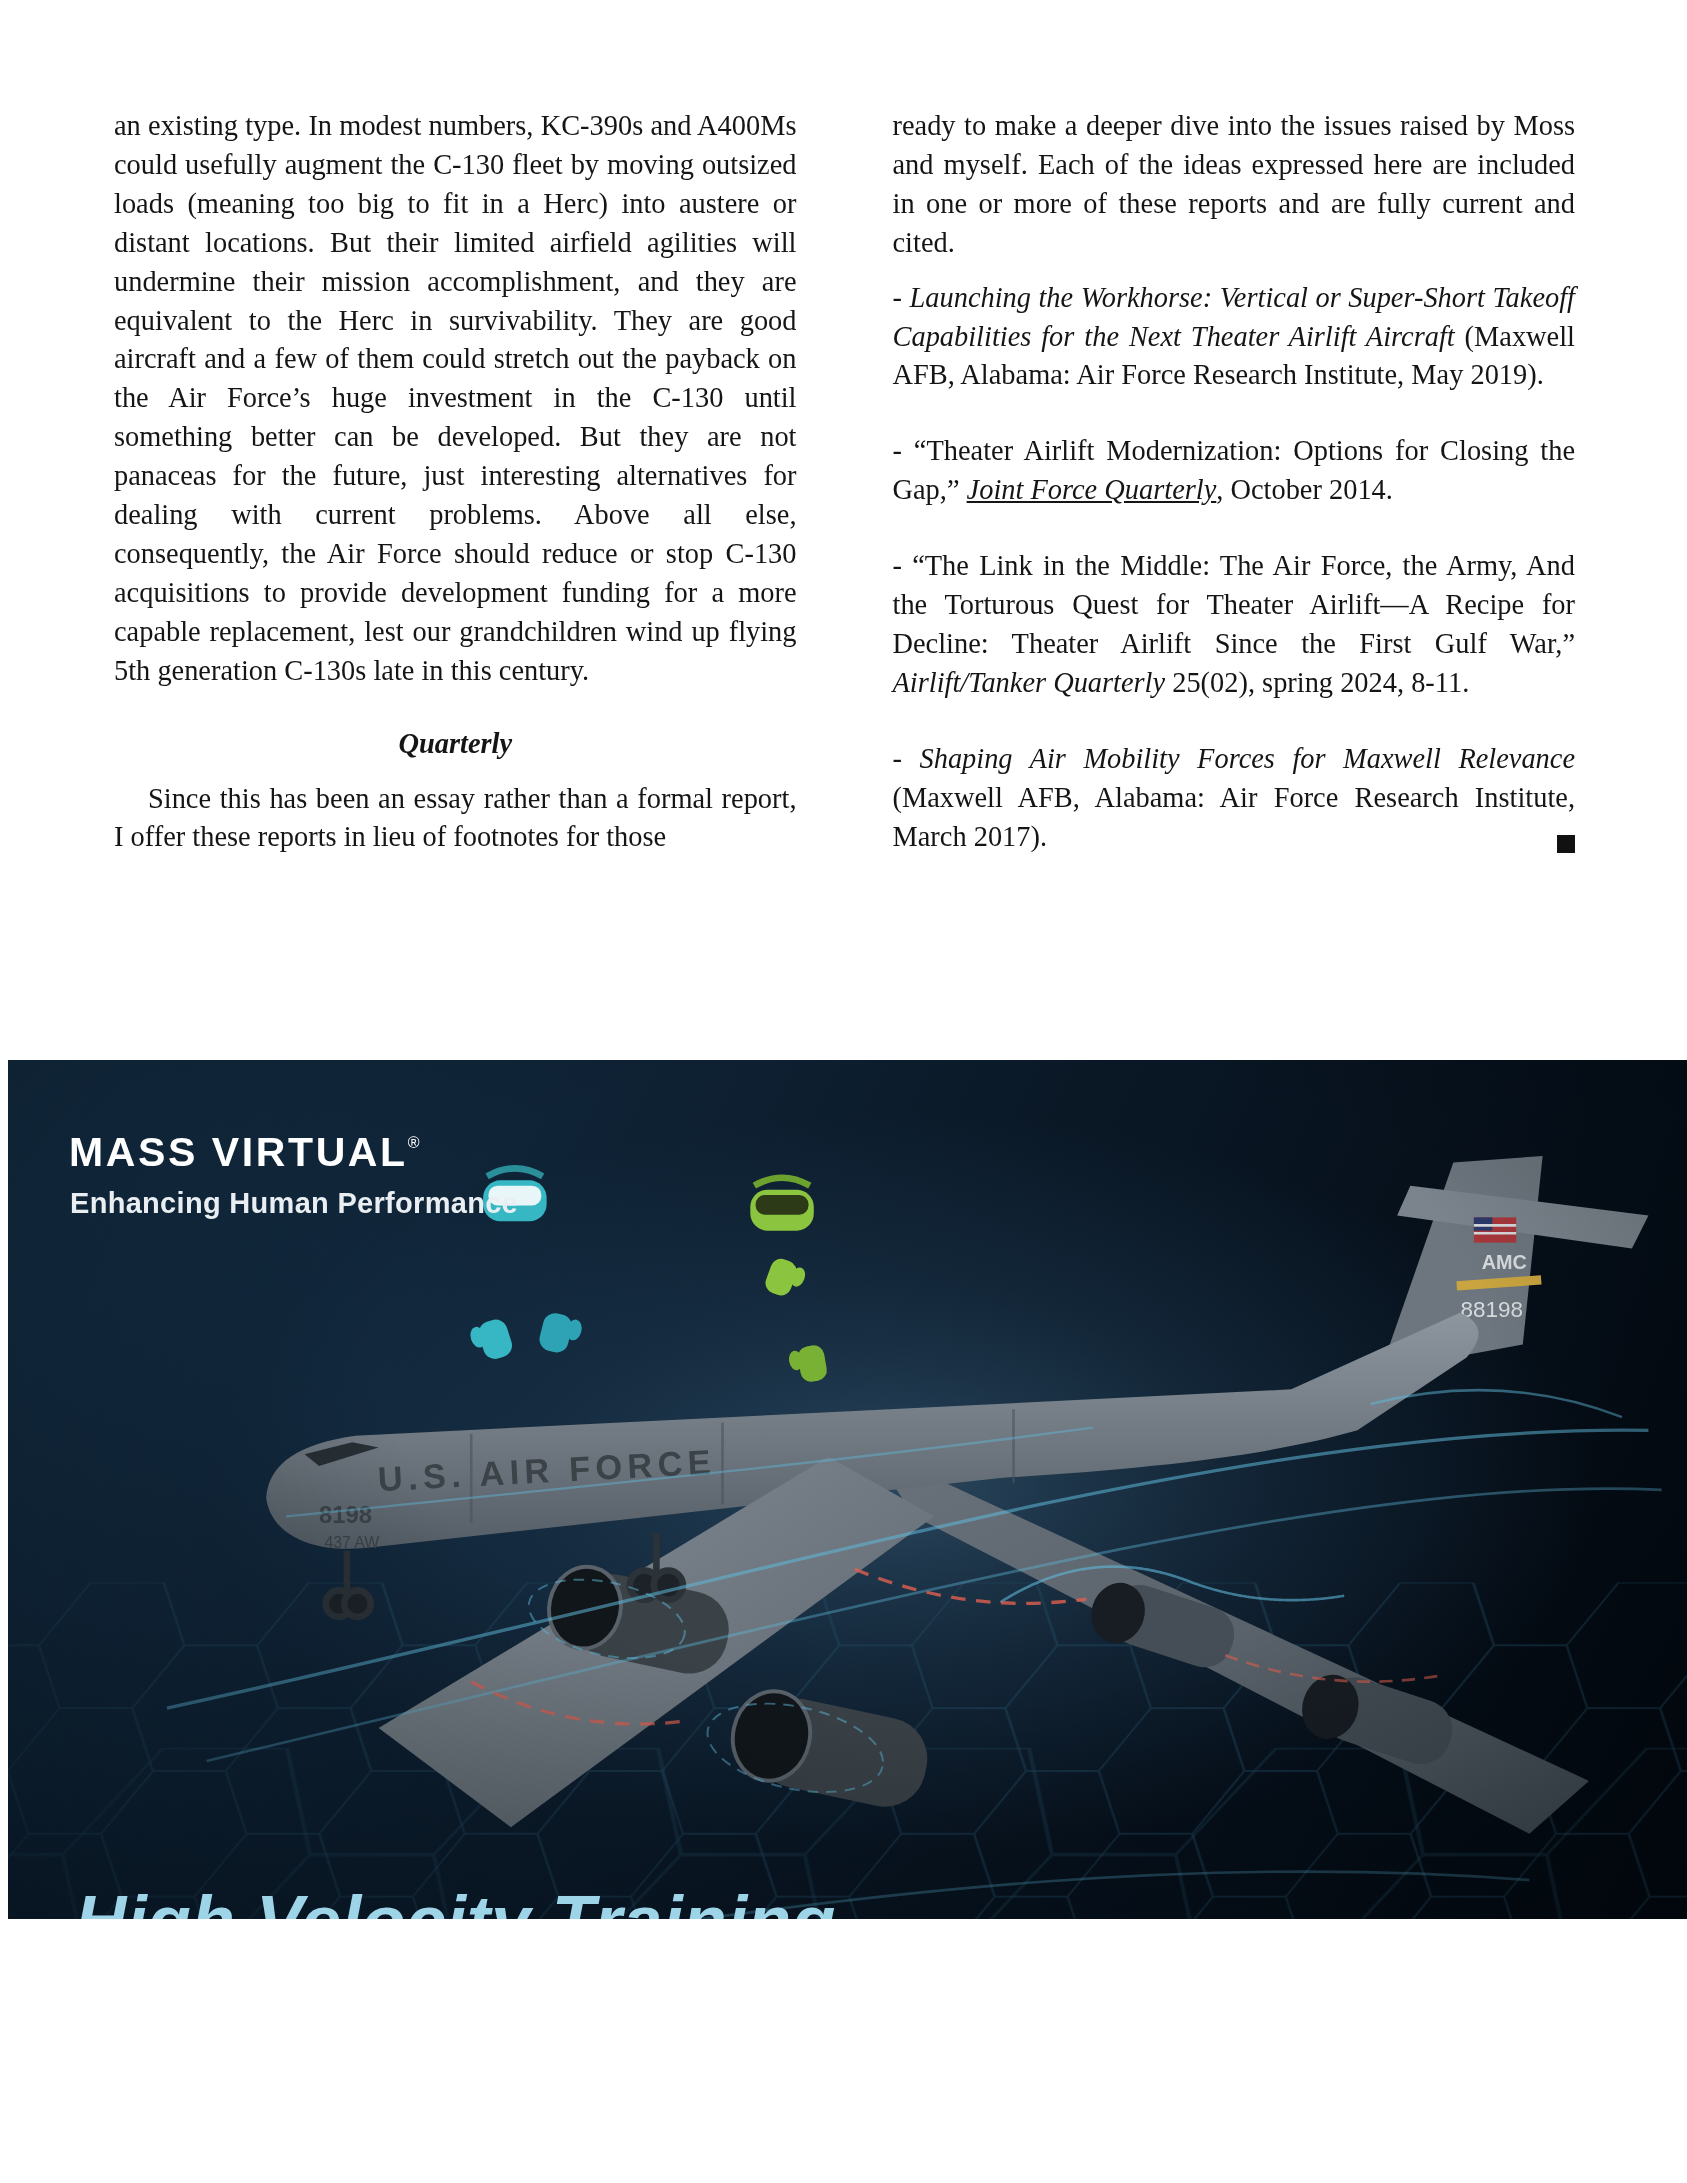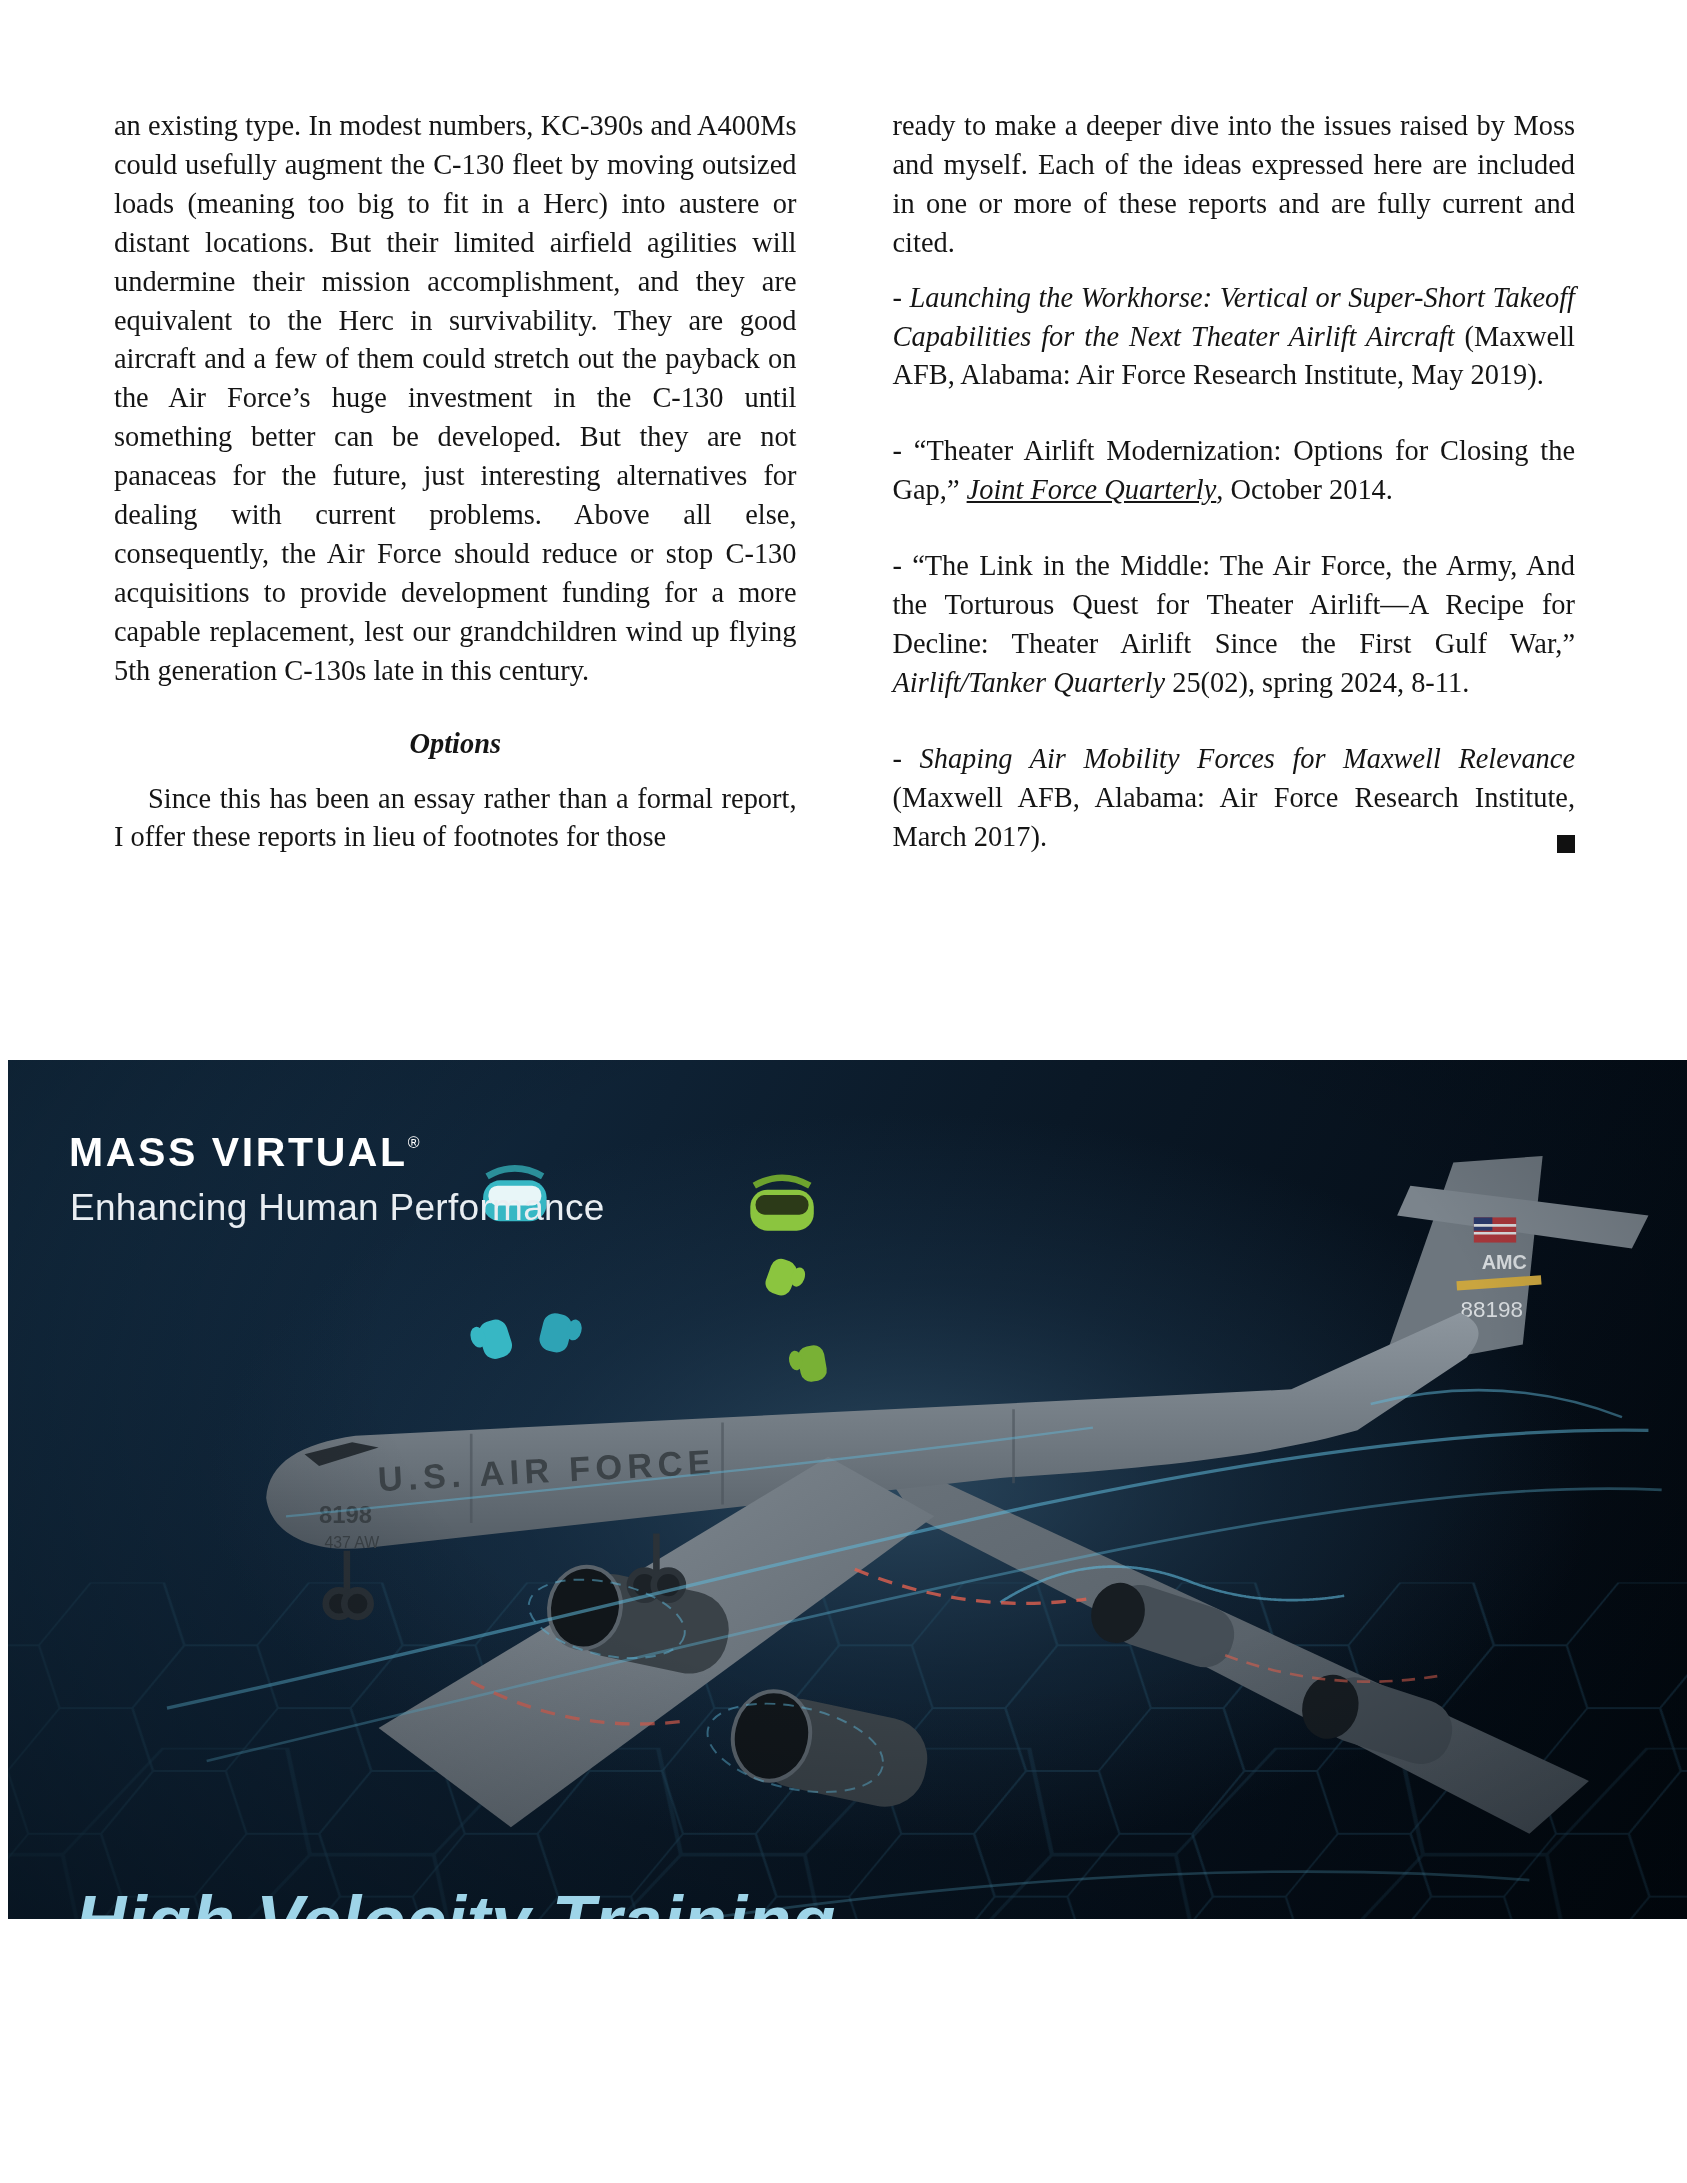--- a/index.html
+++ b/index.html
@@ -39,21 +39,21 @@
   }
   .ad-svg { position:absolute; left:0; top:0; width:1687px; height:1123px; }
 
   .brand {
     position:absolute; left:61px; top:69px; color:#ffffff;
     font-size:41px; font-weight:800; letter-spacing:2.6px; z-index:3;
   }
   .brand sup { font-size:16px; font-weight:400; vertical-align:18.5px; letter-spacing:0; }
   .tagline {
     position:absolute; left:62px; top:127px; color:#e9eef2;
-    font-size:37px; font-weight:400; letter-spacing:0.3px; z-index:3;
+    font-size:29px; font-weight:700; letter-spacing:0.3px; z-index:3;
   }
   .hvt {
     position:absolute; left:67px; top:820px; color:#9ed4e8;
     font-size:71px; font-weight:700; font-style:italic; letter-spacing:0.7px; z-index:3;
   }
   .big-line1, .big-line2 {
     position:absolute; left:64px; color:#ffffff; font-size:99px;
     font-weight:800; letter-spacing:1.3px; line-height:1; z-index:3;
   }
   .big-line1 { top:884px; }
@@ -73,21 +73,21 @@
   }
 </style>
 </head>
 <body>
 
 <div class="page">
 
   <div class="article">
     <div class="col">
       <p>an existing type. In modest numbers, KC-390s and A400Ms could usefully augment the C-130 fleet by moving outsized loads (meaning too big to fit in a Herc) into austere or distant locations. But their limited airfield agilities will undermine their mission accomplishment, and they are equivalent to the Herc in survivability. They are good aircraft and a few of them could stretch out the payback on the Air Force’s huge investment in the C-130 until something better can be developed. But they are not panaceas for the future, just interesting alternatives for dealing with current problems. Above all else, consequently, the Air Force should reduce or stop C-130 acquisitions to provide development funding for a more capable replacement, lest our grandchildren wind up flying 5th generation C-130s late in this century.</p>
-      <p class="readings-heading">Options</p>
+      <p class="readings-heading">Quarterly</p>
       <p class="indent">Since this has been an essay rather than a formal report, I offer these reports in lieu of footnotes for those</p>
     </div>
     <div class="col">
       <p>ready to make a deeper dive into the issues raised by Moss and myself. Each of the ideas expressed here are included in one or more of these reports and are fully current and cited.</p>
       <p class="citation first"><span>- </span><span style="font-style: italic;">Launching the Workhorse: Vertical or Super-Short Takeoff Capabilities for the Next Theater Airlift Aircraft</span><span> (Maxwell AFB, Alabama: Air Force Research Institute, May 2019).</span></p>
       <p class="citation"><span>- “Theater Airlift Modernization: Options for Closing the Gap,” </span><span style="font-style: italic; text-decoration: underline;">Joint Force Quarterly</span><span>, October 2014.</span></p>
       <p class="citation"><span>- “The Link in the Middle: The Air Force, the Army, And the Torturous Quest for Theater Airlift—A Recipe for Decline: Theater Airlift Since the First Gulf War,” </span><span style="font-style: italic;">Airlift/Tanker Quarterly</span><span> 25(02), spring 2024, 8-11.</span></p>
       <p class="citation"><span>- </span><span style="font-style: italic;">Shaping Air Mobility Forces for Maxwell Relevance</span><span> (Maxwell AFB, Alabama: Air Force Research Institute, March 2017).</span><span class="endmark"></span></p>
     </div>
   </div>

